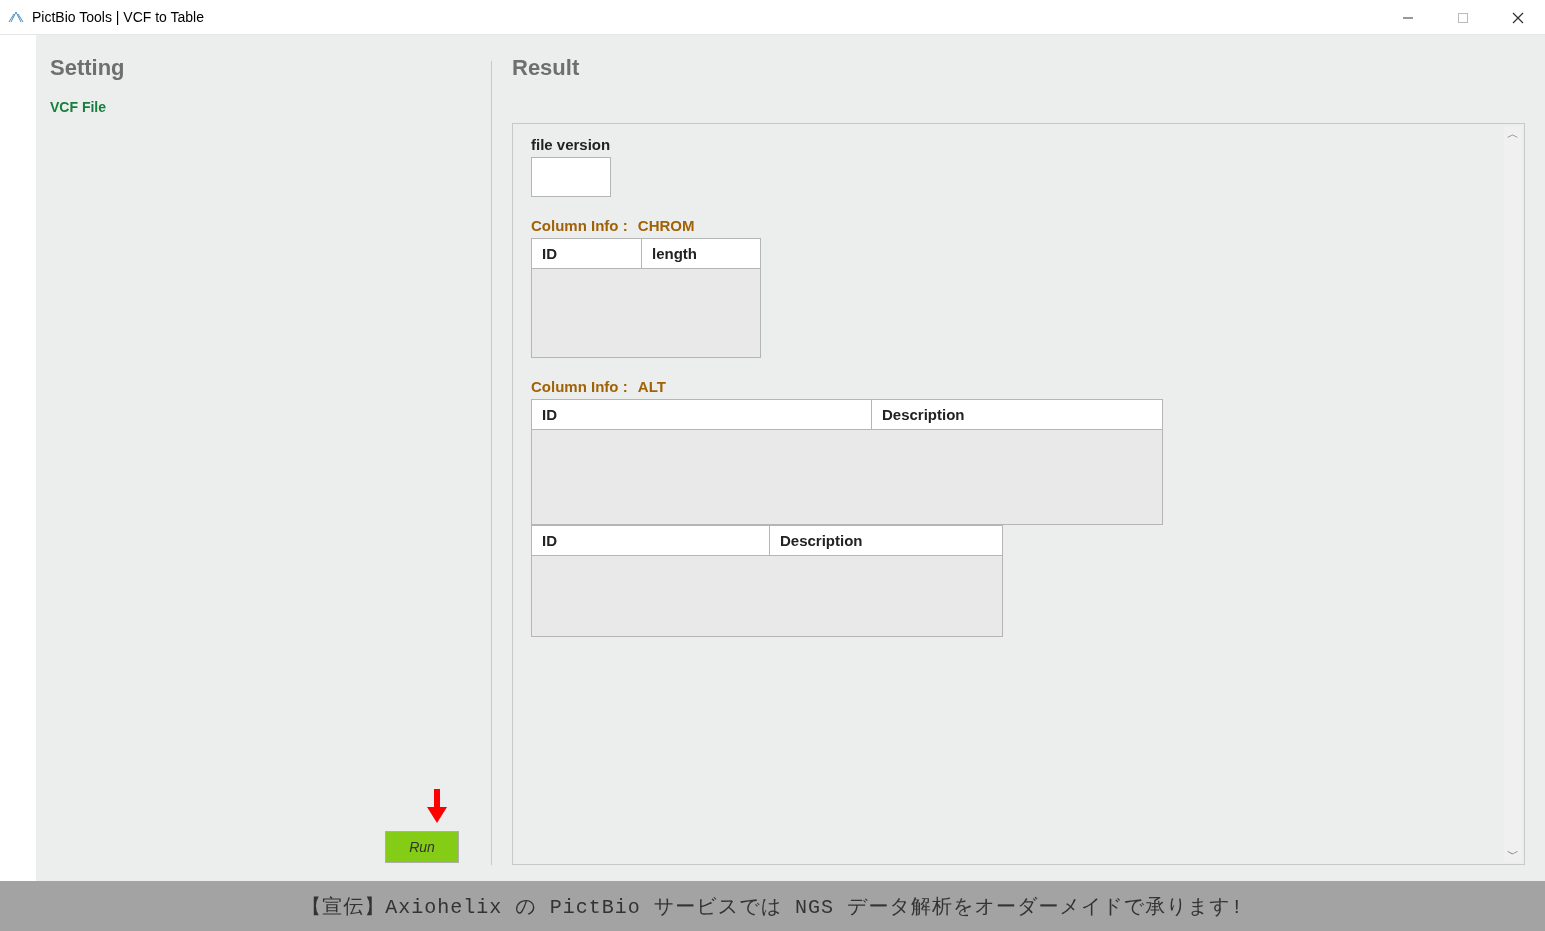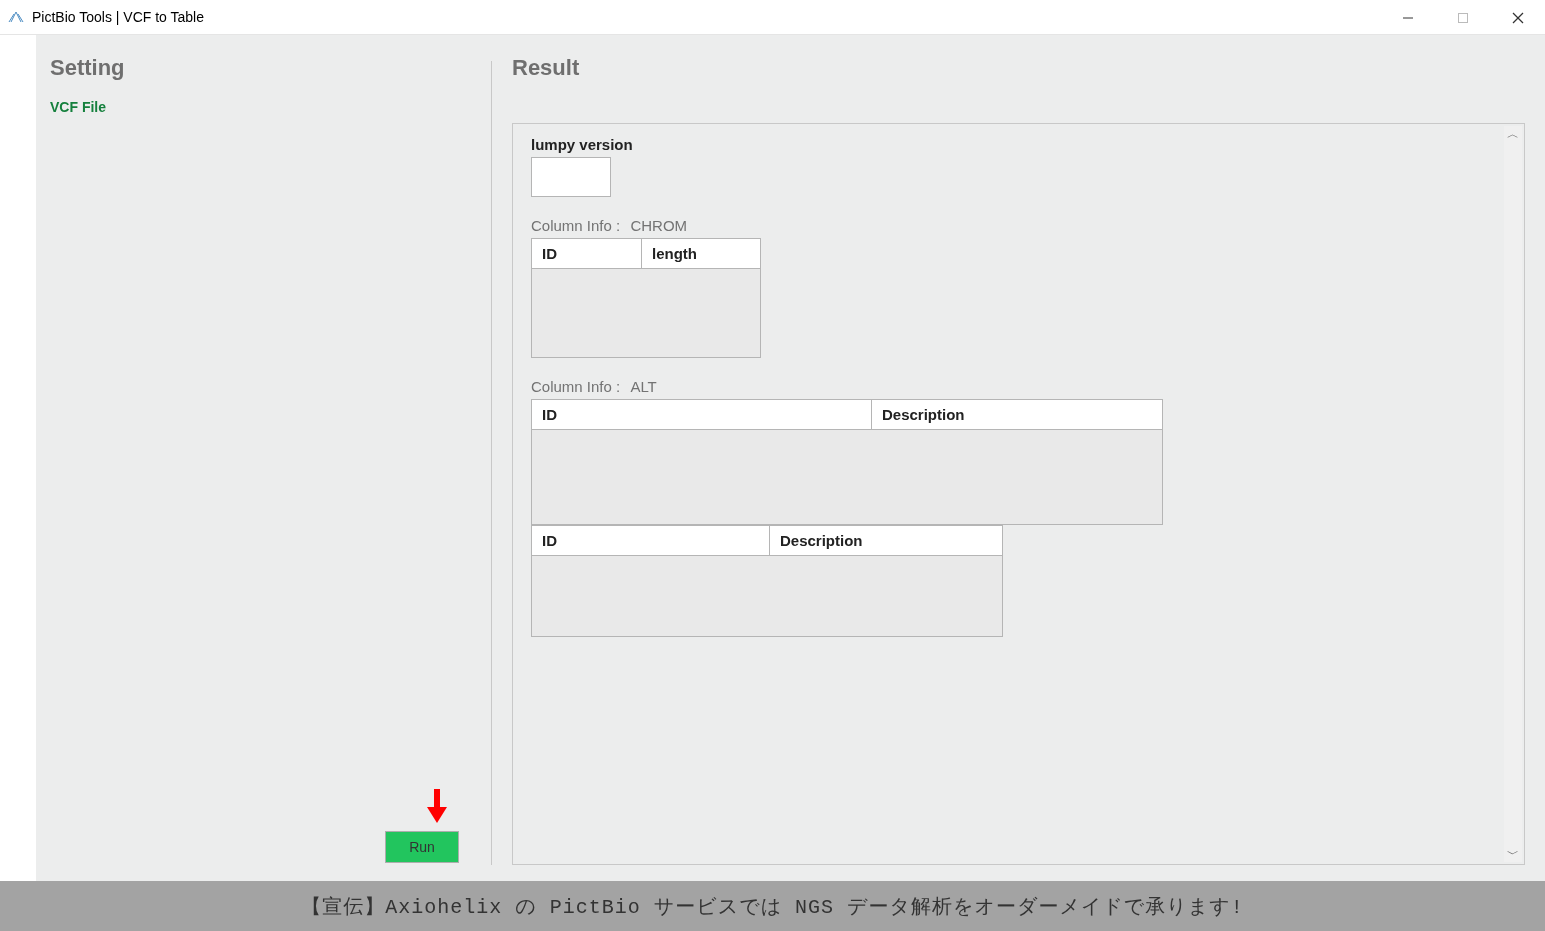--- a/index.html
+++ b/index.html
@@ -113,24 +113,25 @@
   .arrow-down {
     color: #ff0000;
     width: 24px;
     margin-bottom: 6px;
     margin-right: 10px;
   }
   .run-btn {
     height: 32px;
     width: 74px;
     border: 1px solid #adadad;
-    background: #22c55e;
+    background: #84cc16;
     color: #333;
     font-size: 14px;
     cursor: pointer;
+    font-style: italic;
   }
 
   
   .panel-divider {
     width: 1px;
     background: #c8c8c8;
     margin: 26px 0 16px 0;
   }
 
   
@@ -166,22 +167,22 @@
     line-height: 1;
   }
   .subsection-label {
     font-size: 15px;
     font-weight: bold;
     color: #222;
     margin: 0 0 4px 0;
   }
   .col-info-line {
     font-size: 15px;
-    font-weight: normal;
-    color: #737373;
+    font-weight: bold;
+    color: #a16207;
     margin: 20px 0 4px 0;
   }
   .col-info-line .col-name { margin-left: 6px; }
   .mini-box {
     width: 80px; height: 40px;
     border: 1px solid #b5b5b5;
     background: #fff;
     margin-bottom: 6px;
   }
   .tbl {
@@ -279,21 +280,21 @@
       <button class="run-btn">Run</button>
     </div>
   </div>
 
   <div class="panel-divider"></div>
 
   <div class="result-panel">
     <div class="section-title">Result</div>
     <div class="result-inner">
 
-      <div class="subsection-label">lumpy version</div>
+      <div class="subsection-label">file version</div>
       <div class="mini-box">
         <span></span>
       </div>
 
       <div class="col-info-line">
         <span>Column Info :</span>
         <span class="col-name">CHROM</span>
       </div>
       <div class="tbl chrom">
         <div class="hdrrow">

